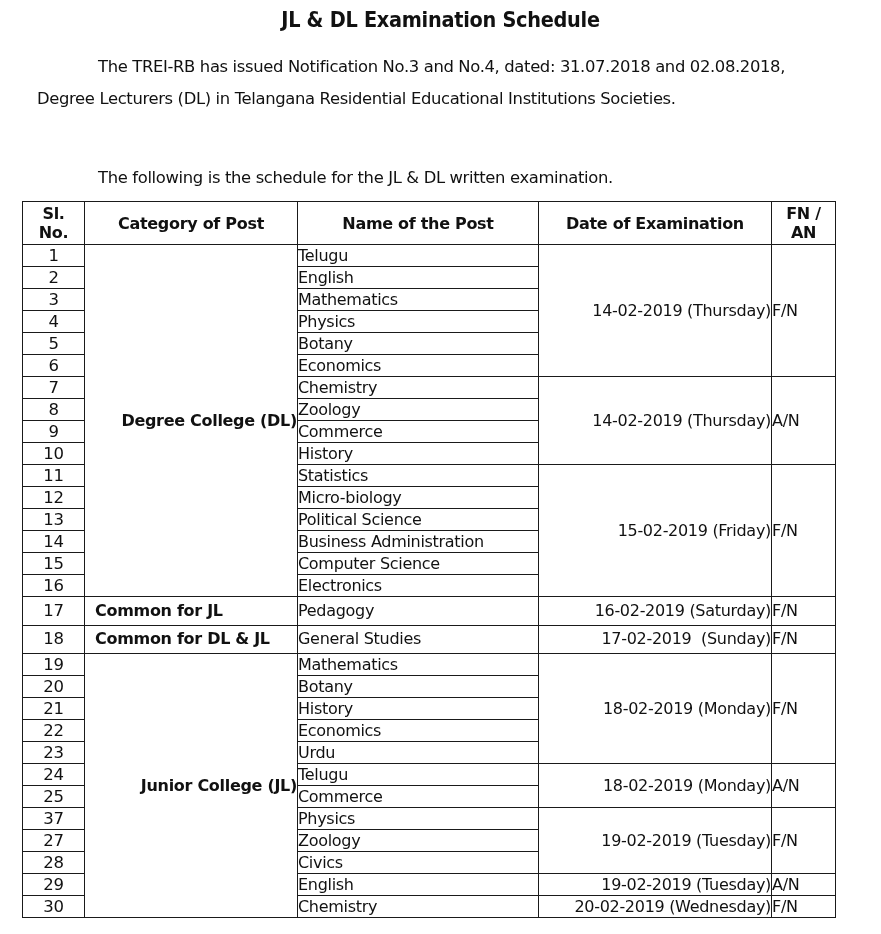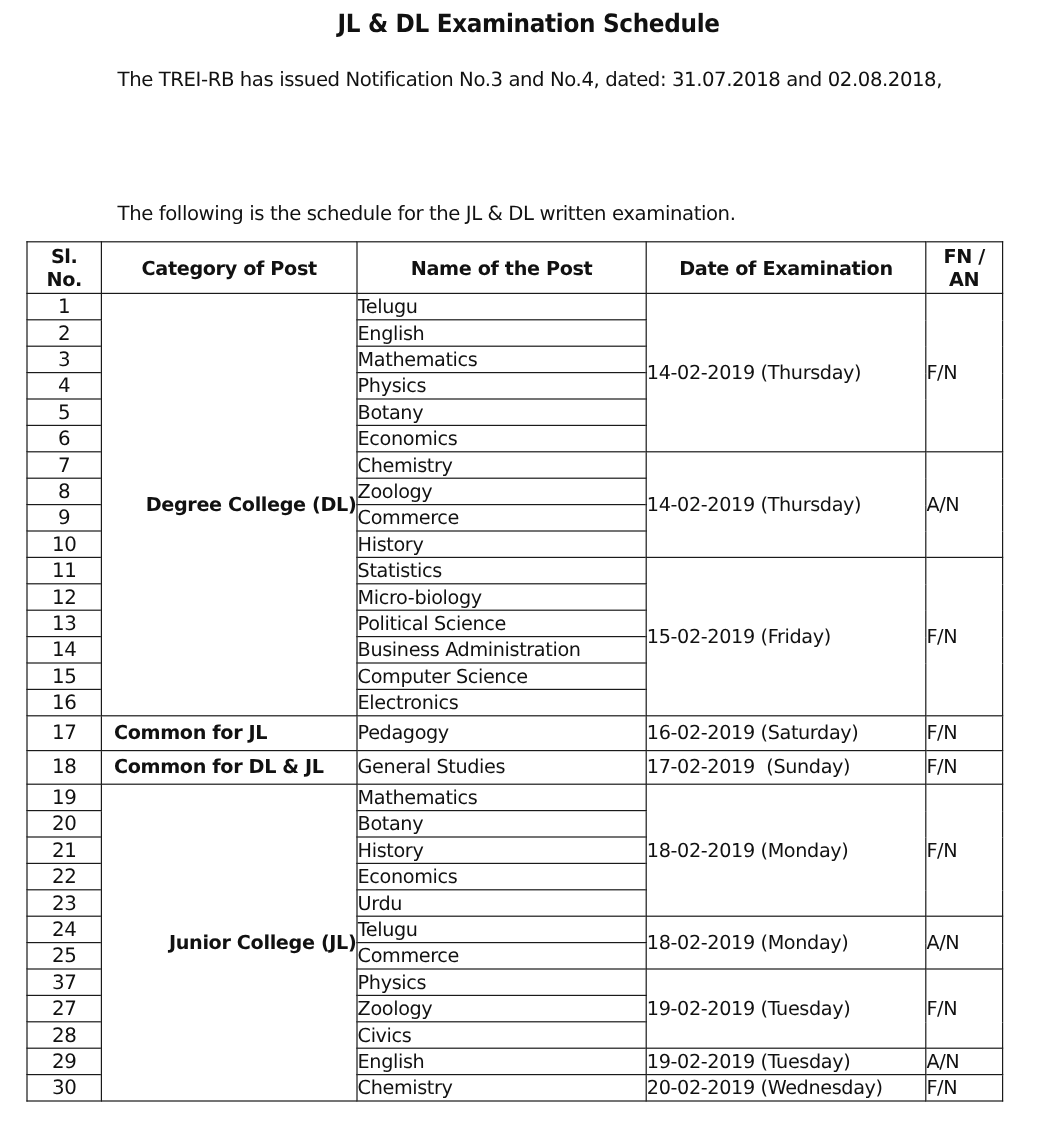--- a/index.html
+++ b/index.html
@@ -71,35 +71,36 @@
       font-size: 16px;
       line-height: 19px;
       text-align: center;
     }
     table.sched td { height: 21px; line-height: 20px; }
     table.sched tr.tall td { height: 27.5px; }
     td.sl { text-align: center; font-size: 16.5px; }
     td.cat { text-align: right; font-weight: bold; }
     td.cat.left { text-align: left; padding-left: 10px; }
     td.post { text-align: left; padding-left: 9px; }
-    td.date { text-align: left; }
+    td.date { text-align: right; }
     td.sess { }
     col.c1 { width: 62px; }
     col.c2 { width: 213px; }
     col.c3 { width: 241px; }
     col.c4 { width: 233px; }
     col.c5 { width: 64px; }
   </style>
 </head>
 <body>
 
 <div class="title">JL &amp; DL Examination Schedule</div>
 
 <div class="para">
   <span class="line"><span class="indent"></span><span>The TREI-RB has issued Notification No.3 and No.4, dated: 31.07.2018 and 02.08.2018,</span></span>
+  <span class="line">Degree Lecturers (DL) in Telangana Residential Educational Institutions Societies.</span>
 </div>
 
 <div class="sub">The following is the schedule for the JL &amp; DL written examination.</div>
 
 <table class="sched">
   <colgroup>
     <col class="c1">
       <col class="c2">
       <col class="c3">
       <col class="c4">

